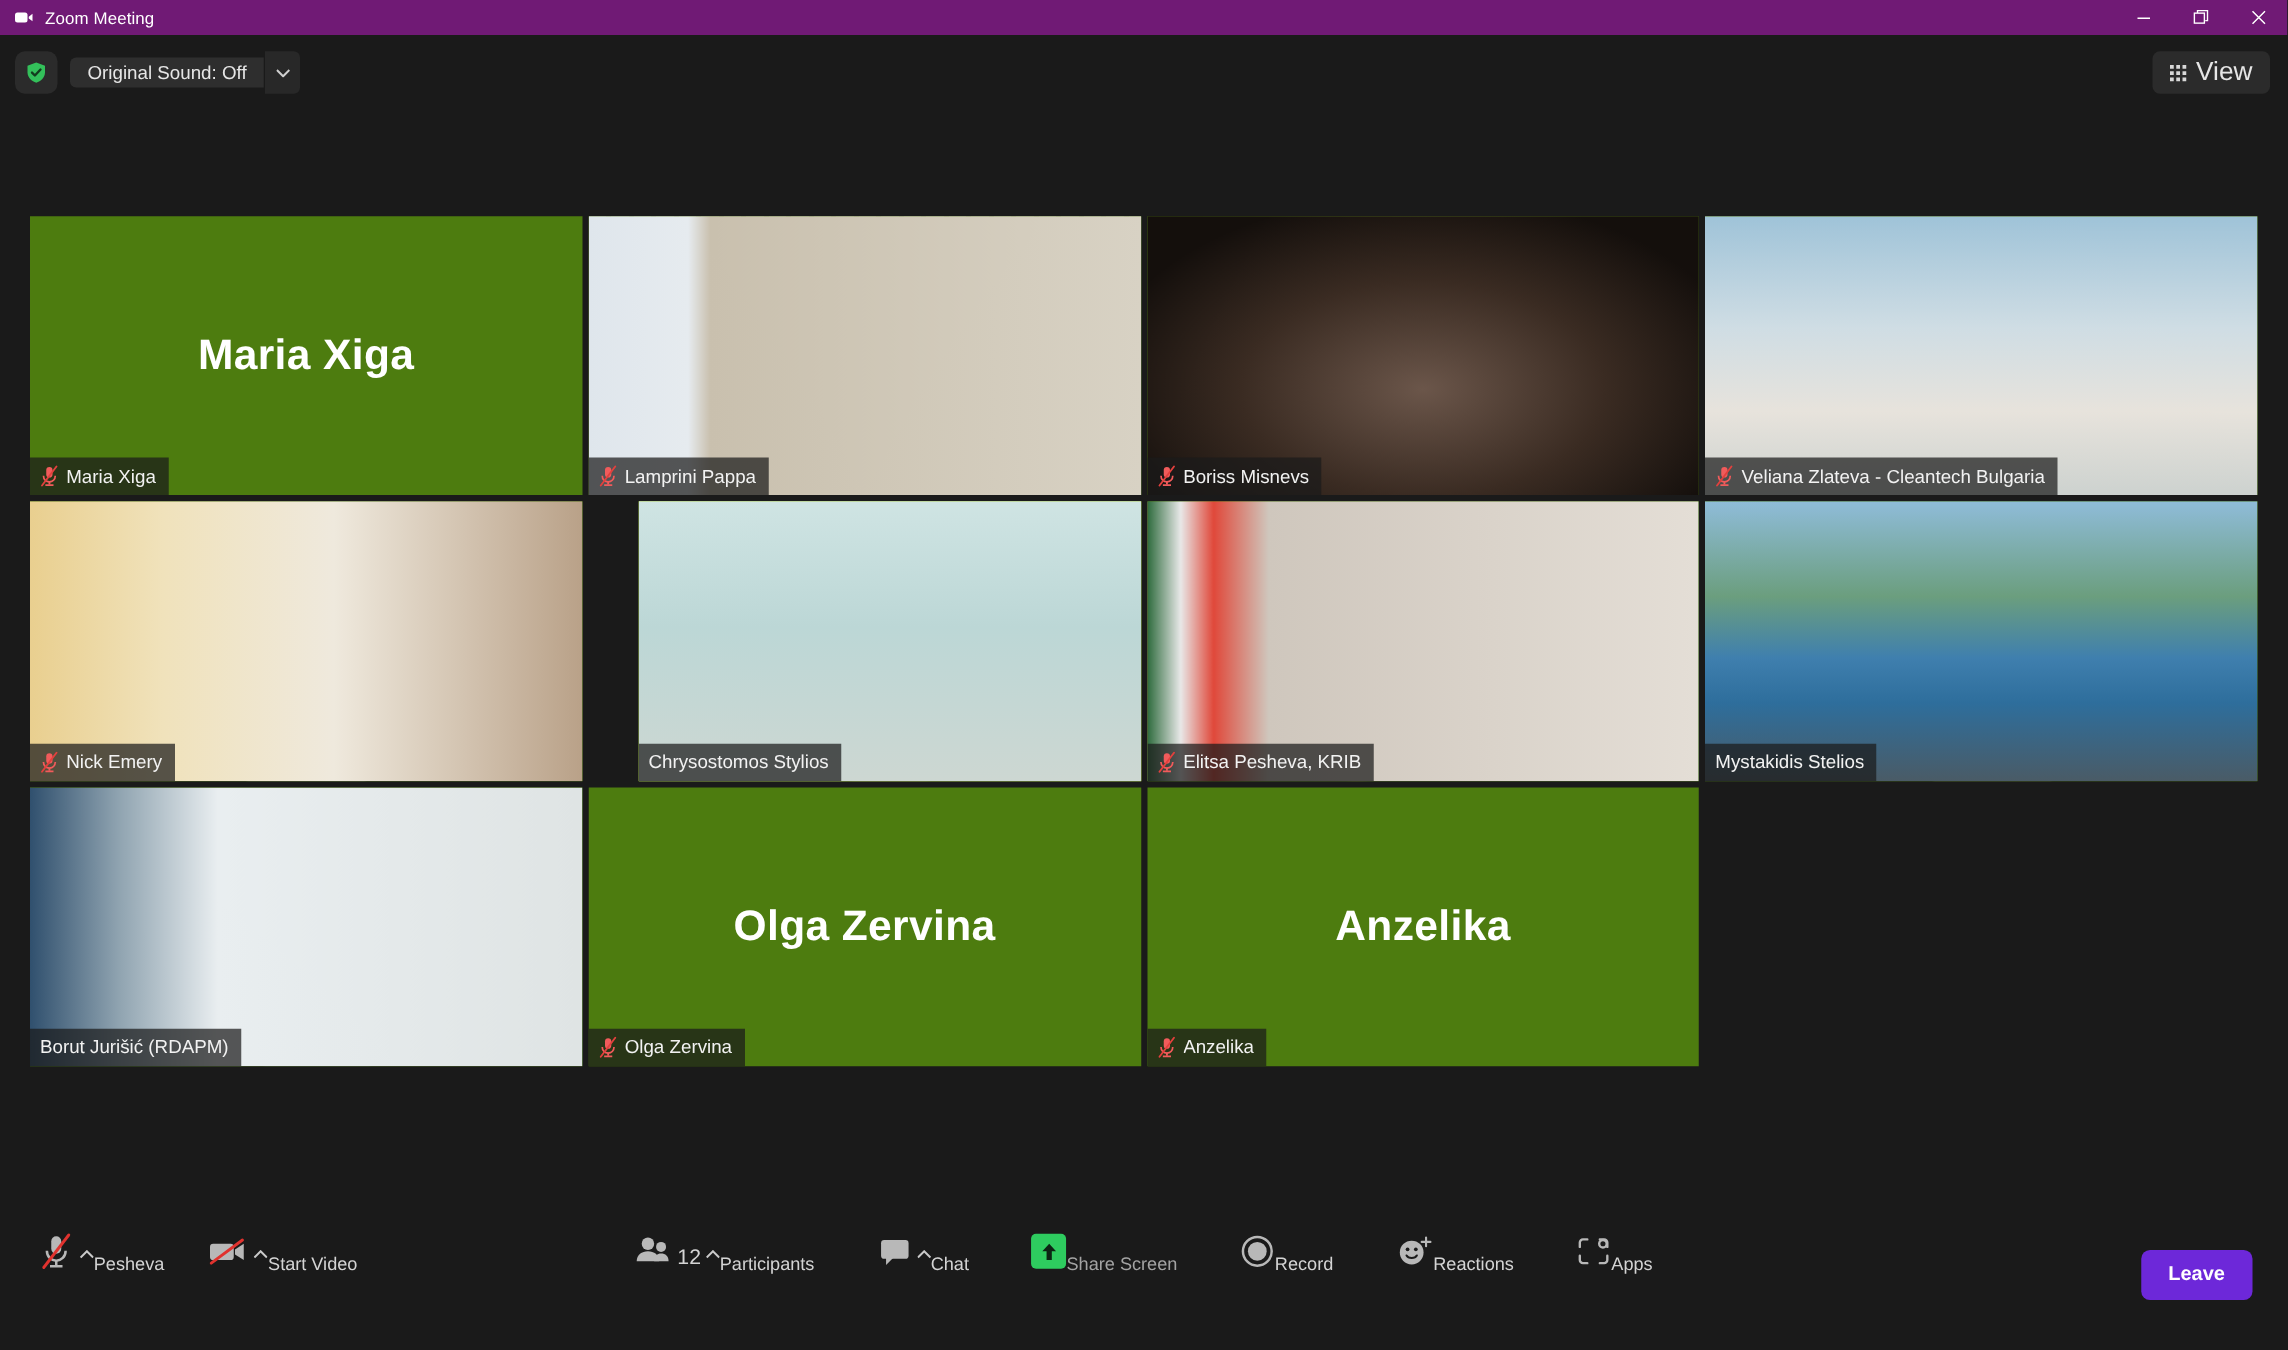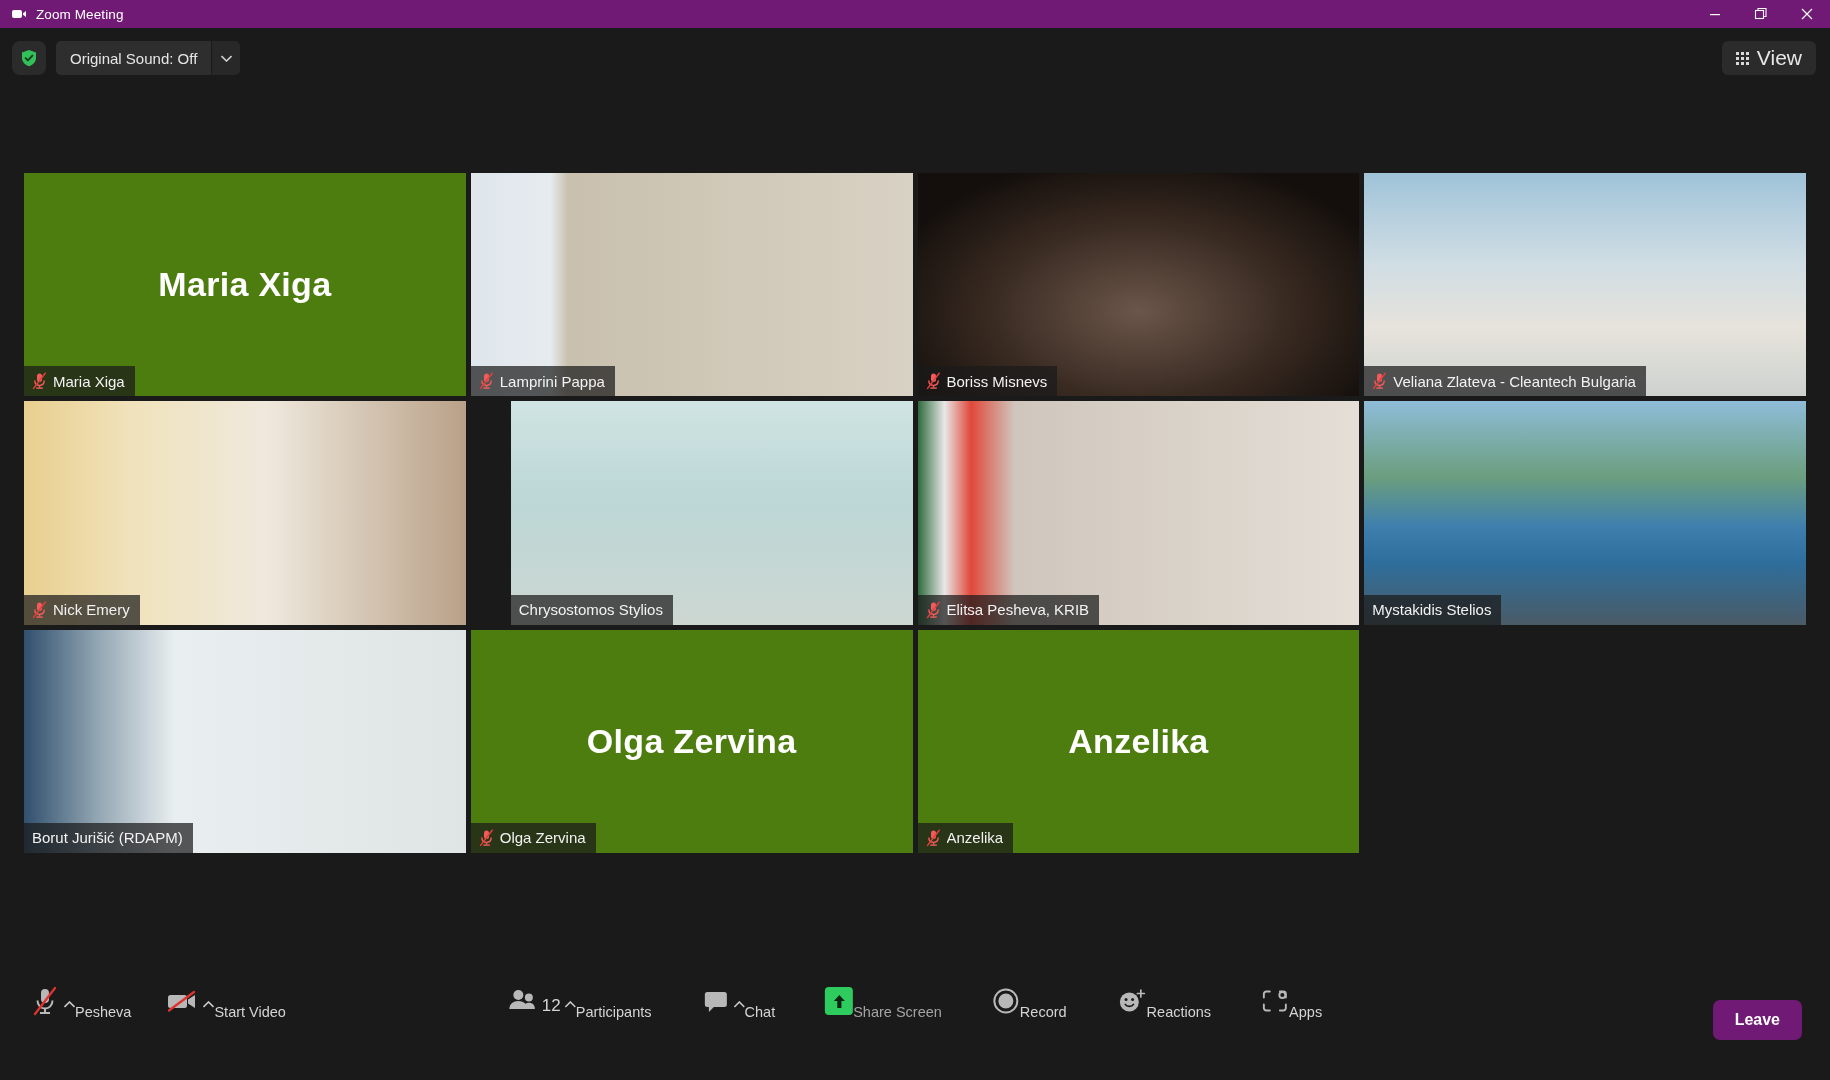--- a/index.html
+++ b/index.html
@@ -37,21 +37,21 @@
     display:flex; align-items:center; margin-left:12px;
   }
   .shield-btn{
     width:34px; height:34px; border-radius:8px; background:#2b2b2b;
     display:flex; align-items:center; justify-content:center; cursor:pointer;
   }
   .os-pill{
     display:flex; align-items:center; margin-left:10px; height:34px;
   }
   .os-label{
-    background:#2e2e2e; height:34px; display:flex; align-items:center;
+    background:#2e2e2e; height:24px; display:flex; align-items:center;
     padding:0 14px; border-radius:5px 0 0 5px; font-size:15px; color:#e6e6e6;
     cursor:pointer; white-space:nowrap;
   }
   .os-caret{
     background:#282828; height:34px; width:28px; border-radius:0 5px 5px 0;
     display:flex; align-items:center; justify-content:center; cursor:pointer;
     margin-left:1px;
   }
   .view-btn{
     position:absolute; right:14px; top:13px; height:34px; border-radius:6px;
@@ -121,21 +121,21 @@
     min-width:54px;
   }
   .ctl-row{ display:flex; align-items:flex-end; gap:4px; height:38px; }
   .ctl-ico{ height:38px; display:flex; align-items:center; justify-content:center; }
   .ctl-lbl{ font-size:14.5px; color:#d4d4d4; margin-top:6px; white-space:nowrap; }
   .ctl-lbl.green{ color:#a3a3a3; }
   .caret-up{ padding-bottom:8px; }
   .pcount{ font-size:17px; color:#d4d4d4; padding-bottom:4px; }
 
   .leave-btn{
-    background:#701a75; color:#fff; border:none; border-radius:7px;
+    background:#6d28d9; color:#fff; border:none; border-radius:7px;
     padding:11px 22px; font-size:16px; font-weight:bold; cursor:pointer;
     font-family:"Liberation Sans", sans-serif;
   }
 
   .green-box{
     width:28px; height:28px; background:#2ecc5f; border-radius:4px;
     display:flex; align-items:center; justify-content:center;
   }
 </style>
 </head>

